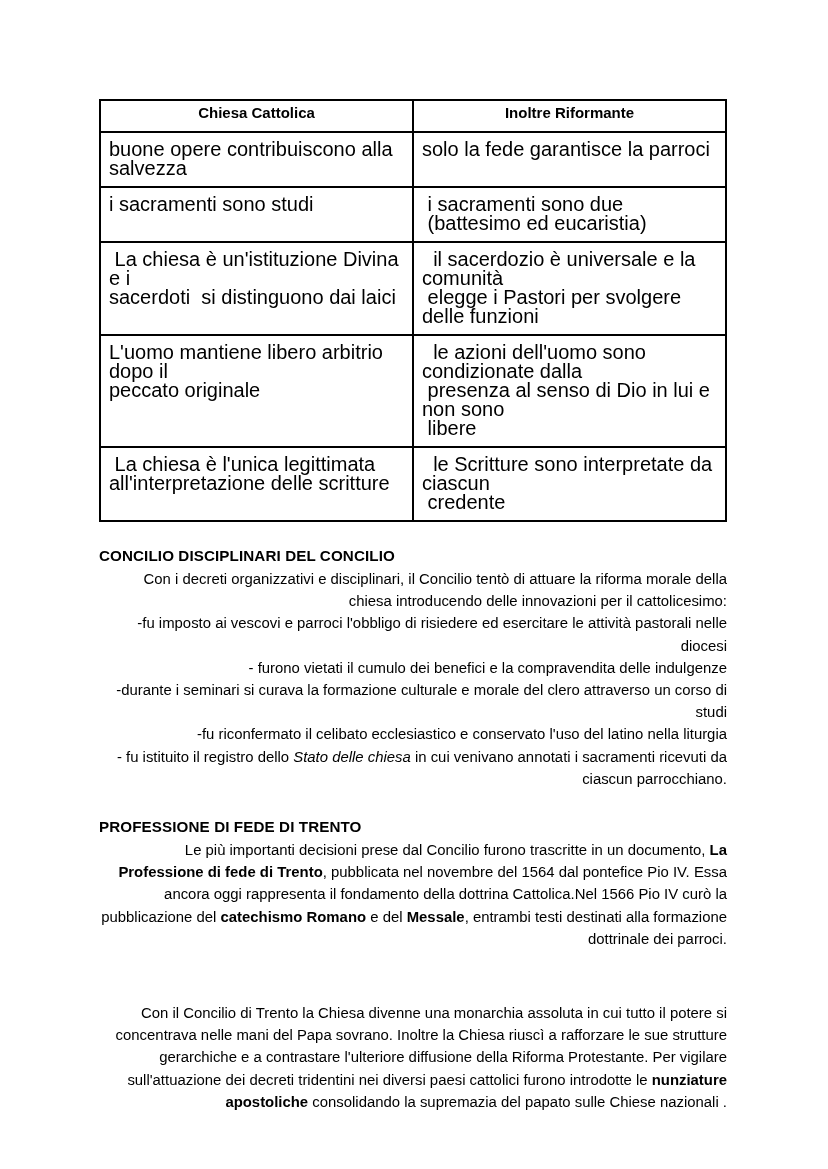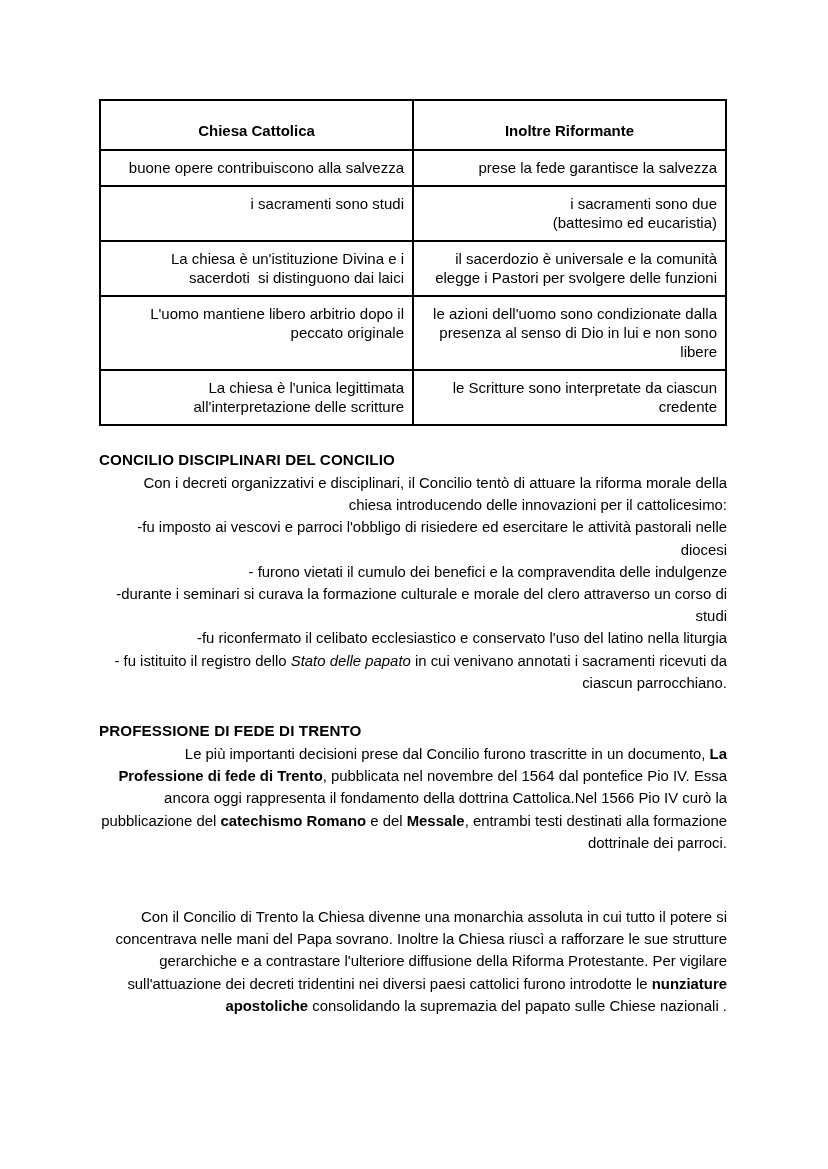--- a/index.html
+++ b/index.html
@@ -35,30 +35,30 @@
     border-collapse: collapse;
     width: 626px;
     table-layout: fixed;
     margin: 0 0 0 0;
   }
   table.compare td,
   table.compare th {
     border: 2px solid #000000;
     vertical-align: top;
     padding: 7px 8px 8px 8px;
-    font-size: 15px;
+    font-size: 20px;
     line-height: 19px;
     font-weight: normal;
-    text-align: right;
+    text-align: left;
     white-space: pre-wrap;
   }
   table.compare th {
     font-weight: bold;
     text-align: center;
-    padding-top: 20px;
+    padding-top: 2px;
     padding-bottom: 9px;
     font-size: 15px;
   }
   col.c-left  { width: 313px; }
   col.c-right { width: 313px; }
 
   .cell-pad-b { padding-bottom: 20px; }
   .cell-pad-b2 { padding-bottom: 22px; }
 
   
@@ -97,21 +97,21 @@
         </colgroup>
       <thead>
         <tr>
           <th>Chiesa Cattolica</th>
           <th>Inoltre Riformante</th>
         </tr>
       </thead>
       <tbody>
         <tr>
           <td>buone opere contribuiscono alla salvezza</td>
-          <td>prese la fede garantisce la salvezza</td>
+          <td>solo la fede garantisce la parroci</td>
         </tr>
         <tr>
           <td class="cell-pad-b">i sacramenti sono studi</td>
           <td class="cell-pad-b"> i sacramenti sono due
  (battesimo ed eucaristia)</td>
         </tr>
         <tr>
           <td> La chiesa è un'istituzione Divina e i
 sacerdoti  si distinguono dai laici</td>
           <td>  il sacerdozio è universale e la comunità
@@ -133,21 +133,21 @@
       </tbody>
     </table>
 
     <div class="section">
       <h2 class="heading">CONCILIO DISCIPLINARI DEL CONCILIO</h2>
       <p class="para"><span>Con i decreti organizzativi e disciplinari, il Concilio tentò di attuare la riforma morale della chiesa introducendo delle innovazioni per il cattolicesimo:
 -fu imposto ai vescovi e parroci l'obbligo di risiedere ed esercitare le attività pastorali nelle diocesi
 - furono vietati il cumulo dei benefici e la compravendita delle indulgenze
 -durante i seminari si curava la formazione culturale e morale del clero attraverso un corso di studi
 -fu riconfermato il celibato ecclesiastico e conservato l'uso del latino nella liturgia
-- fu istituito il registro dello </span><i class="ital">Stato delle papato</i><span> in cui venivano annotati i sacramenti ricevuti da ciascun parrocchiano.</span></p>
+- fu istituito il registro dello </span><i class="ital">Stato delle chiesa</i><span> in cui venivano annotati i sacramenti ricevuti da ciascun parrocchiano.</span></p>
     </div>
 
     <div class="section sec-2">
       <h2 class="heading">PROFESSIONE DI FEDE DI TRENTO</h2>
       <p class="para"><span>Le più importanti decisioni prese dal Concilio furono trascritte in un documento, </span><b class="bold">La Professione di fede di Trento</b><span>, pubblicata nel novembre del 1564 dal pontefice Pio IV. Essa ancora oggi rappresenta il fondamento della dottrina Cattolica.Nel 1566 Pio IV curò la pubblicazione del </span><b class="bold">catechismo Romano</b><span> e del </span><b class="bold">Messale</b><span>, entrambi testi destinati alla formazione dottrinale dei parroci.</span></p>
     </div>
 
     <div class="section sec-3">
       <p class="para"><span>Con il Concilio di Trento la Chiesa divenne una monarchia assoluta in cui tutto il potere si concentrava nelle mani del Papa sovrano. Inoltre la Chiesa riuscì a rafforzare le sue strutture gerarchiche e a contrastare l'ulteriore diffusione della Riforma Protestante. Per vigilare sull'attuazione dei decreti tridentini nei diversi paesi cattolici furono introdotte le </span><b class="bold">nunziature apostoliche</b><span> consolidando la supremazia del papato sulle Chiese nazionali .</span></p>
     </div>

